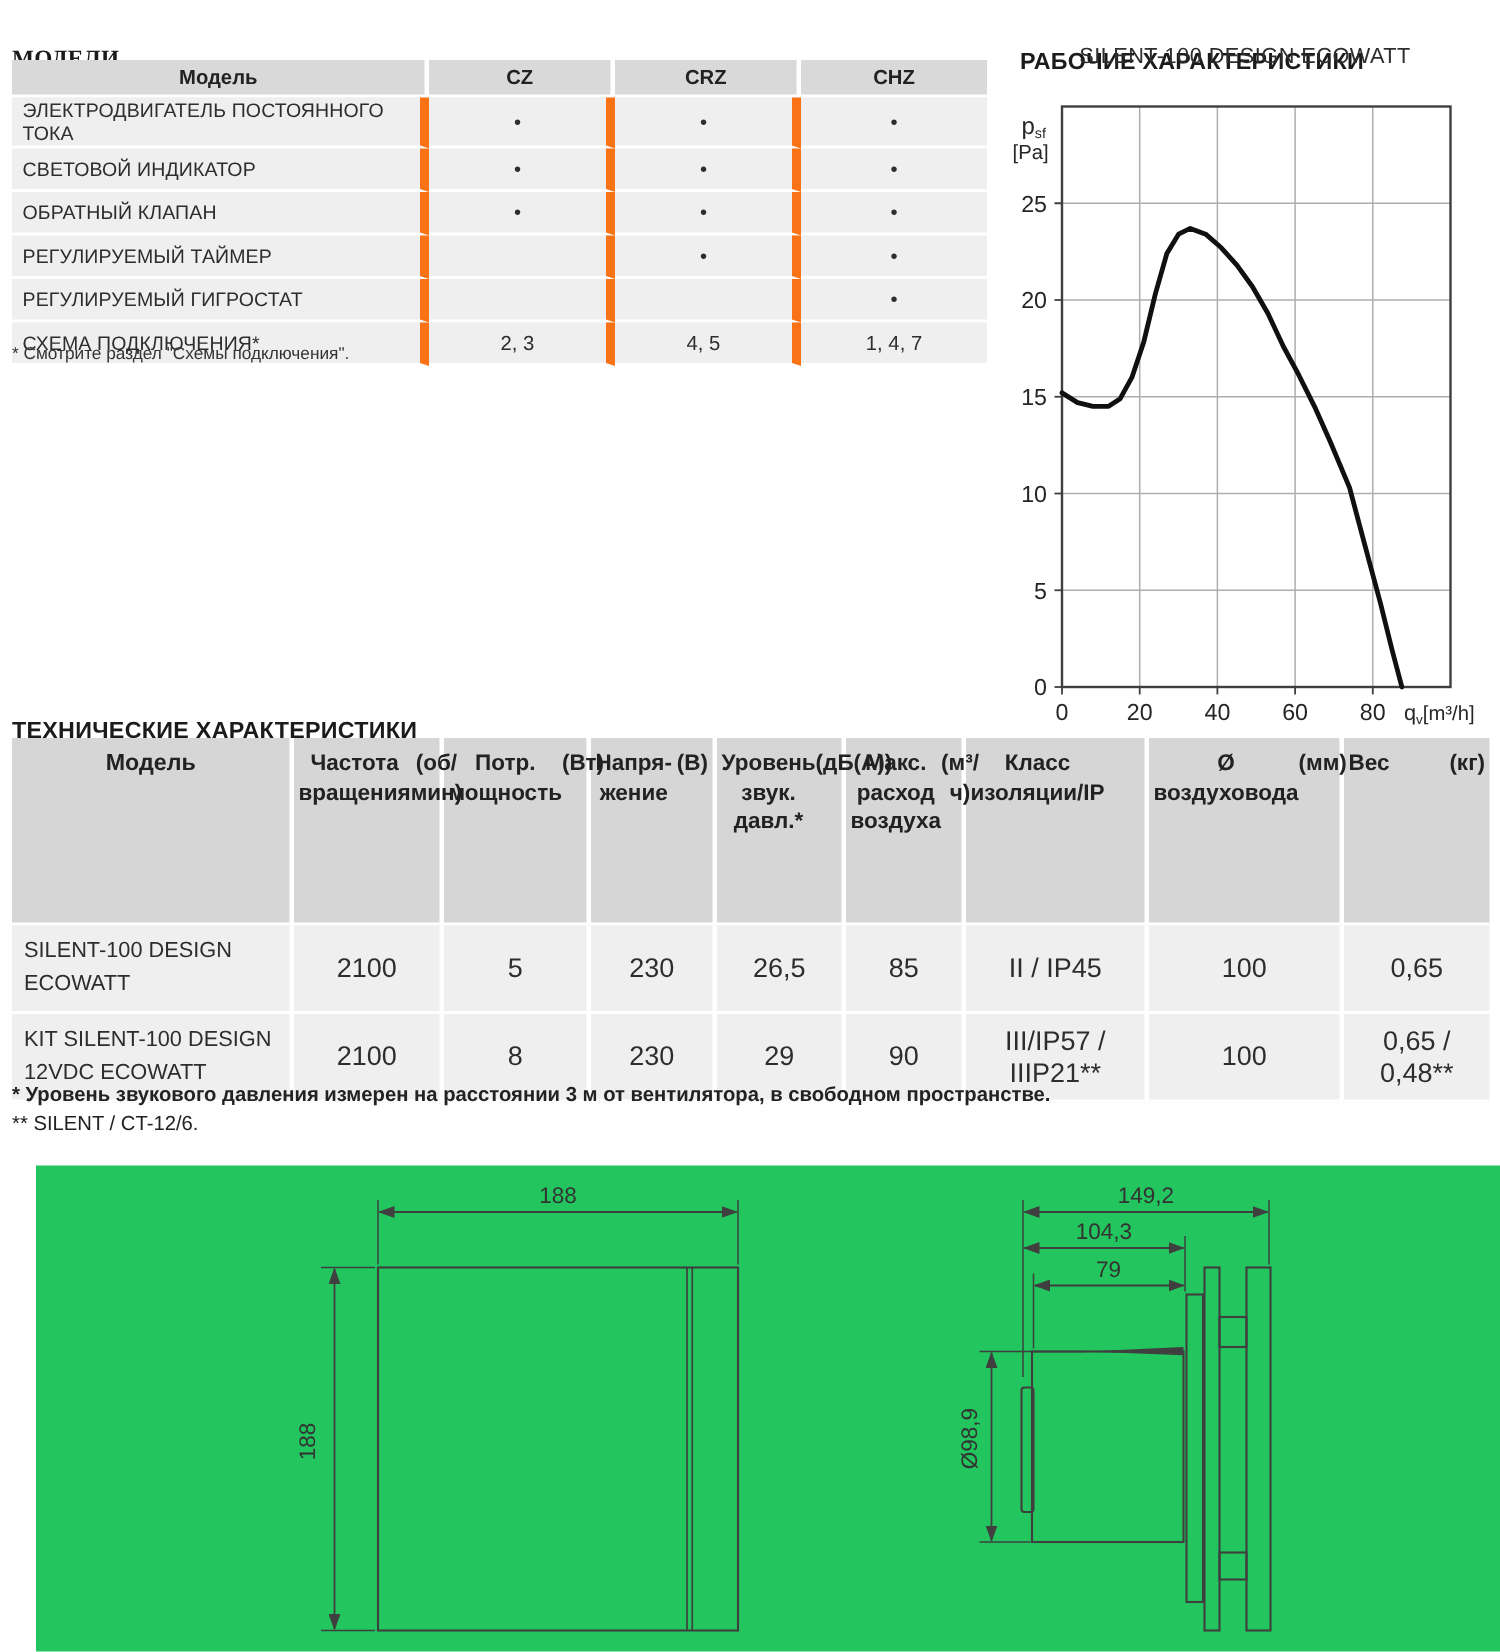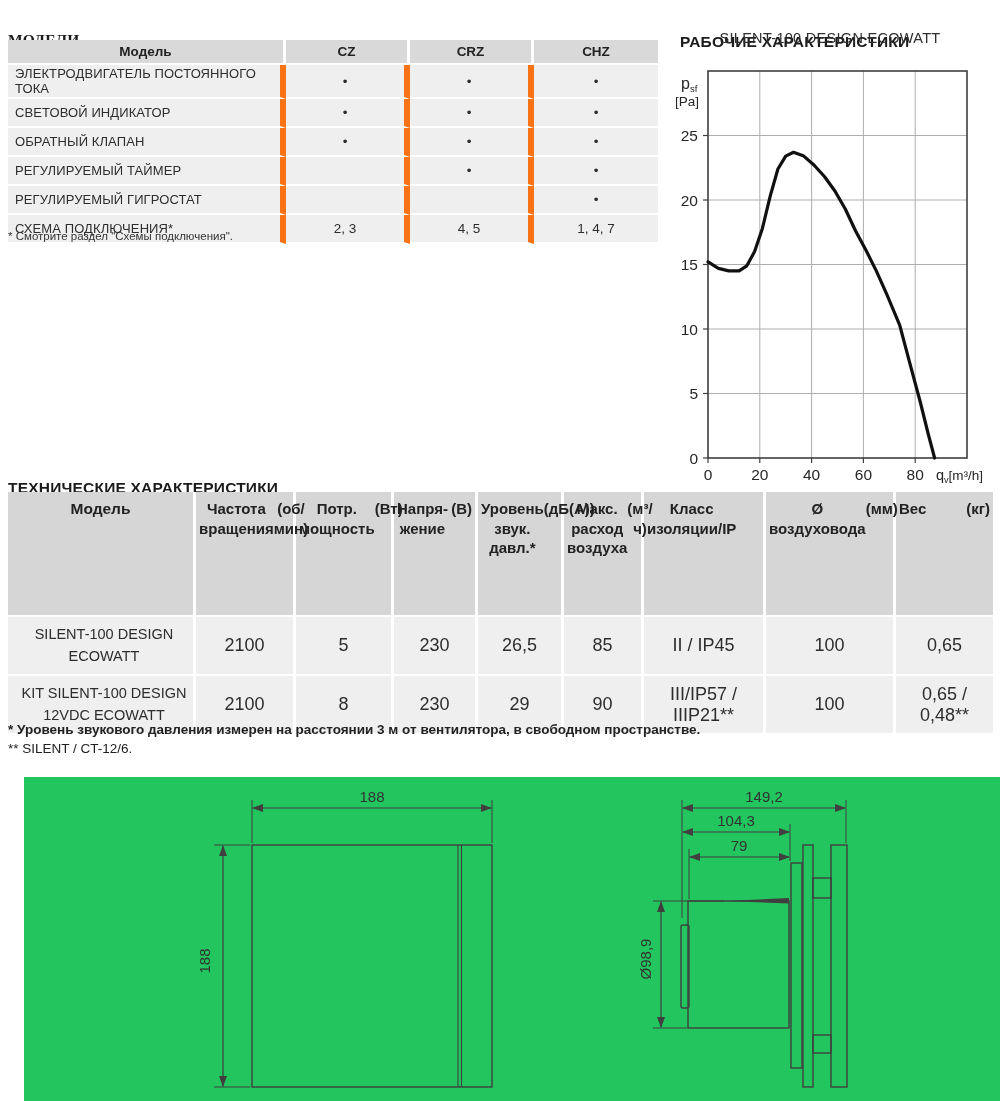--- a/index.html
+++ b/index.html
@@ -50,21 +50,21 @@
     font-size:15px;line-height:1.3;text-align:center;
   }
   .tech-table th:first-child .hdr{justify-content:center;font-size:15.5px;}
   .tech-table th .t,.tech-table th .u{white-space:pre-line;}
   .tech-table td{
     background:#efefef;height:55px;font-size:18px;text-align:center;color:#2d2d2d;
     border-right:3px solid #fff;border-bottom:2px solid #fff;
   }
   .tech-table th:last-child,.tech-table td:last-child{border-right:none;}
   .tech-table td.model{
-    text-align:center;padding-left:8px;white-space:pre-line;font-size:14.5px;line-height:1.45;
+    text-align:left;padding-left:8px;white-space:pre-line;font-size:14.5px;line-height:1.45;
   }
   .tech-footnote{position:absolute;left:8px;font-size:13.5px;color:#222;}
   .tech-footnote.f1{top:722px;font-weight:bold;}
   .tech-footnote.f2{top:741px;}
   
   .drawings-band{
     position:absolute;left:0;top:777px;width:1000px;height:376px;background:#22c55e;margin-left:24px;
   }
   text{font-family:"Liberation Sans","DejaVu Sans",sans-serif;}
 </style>

